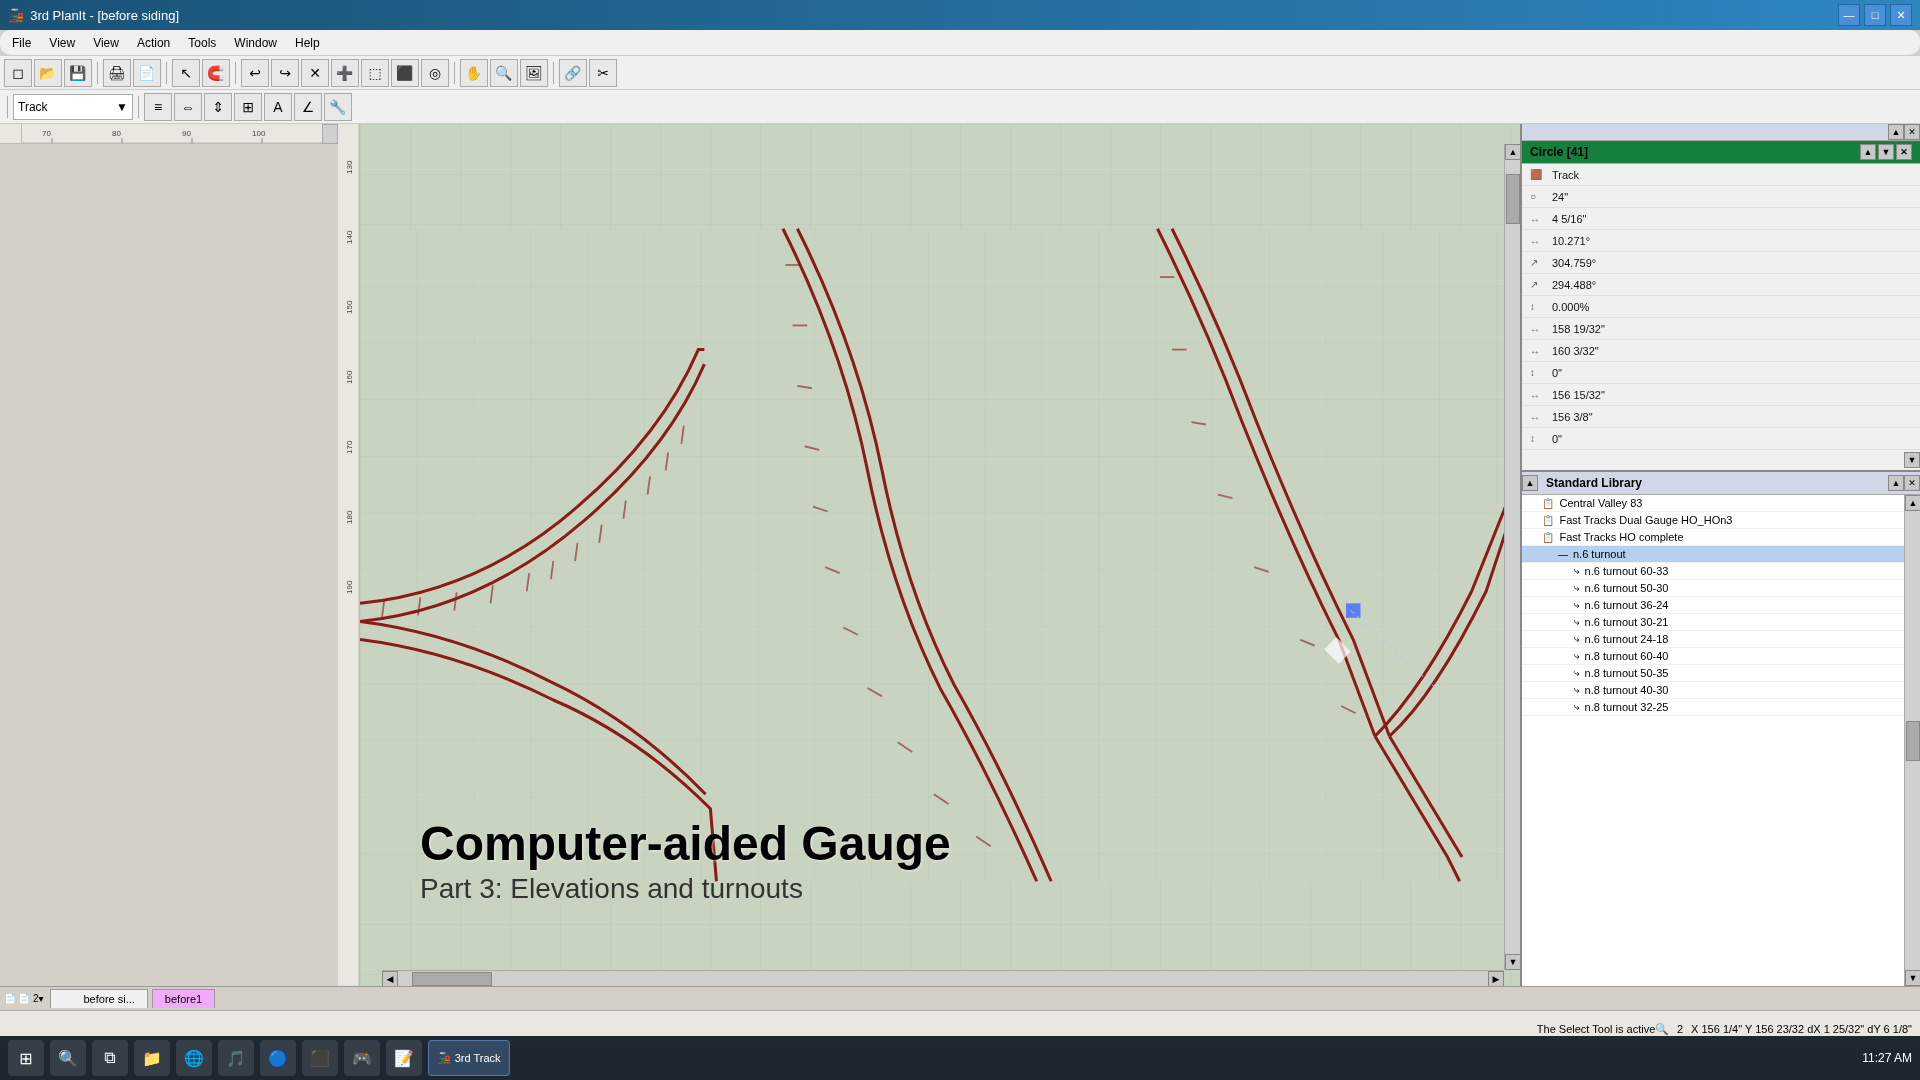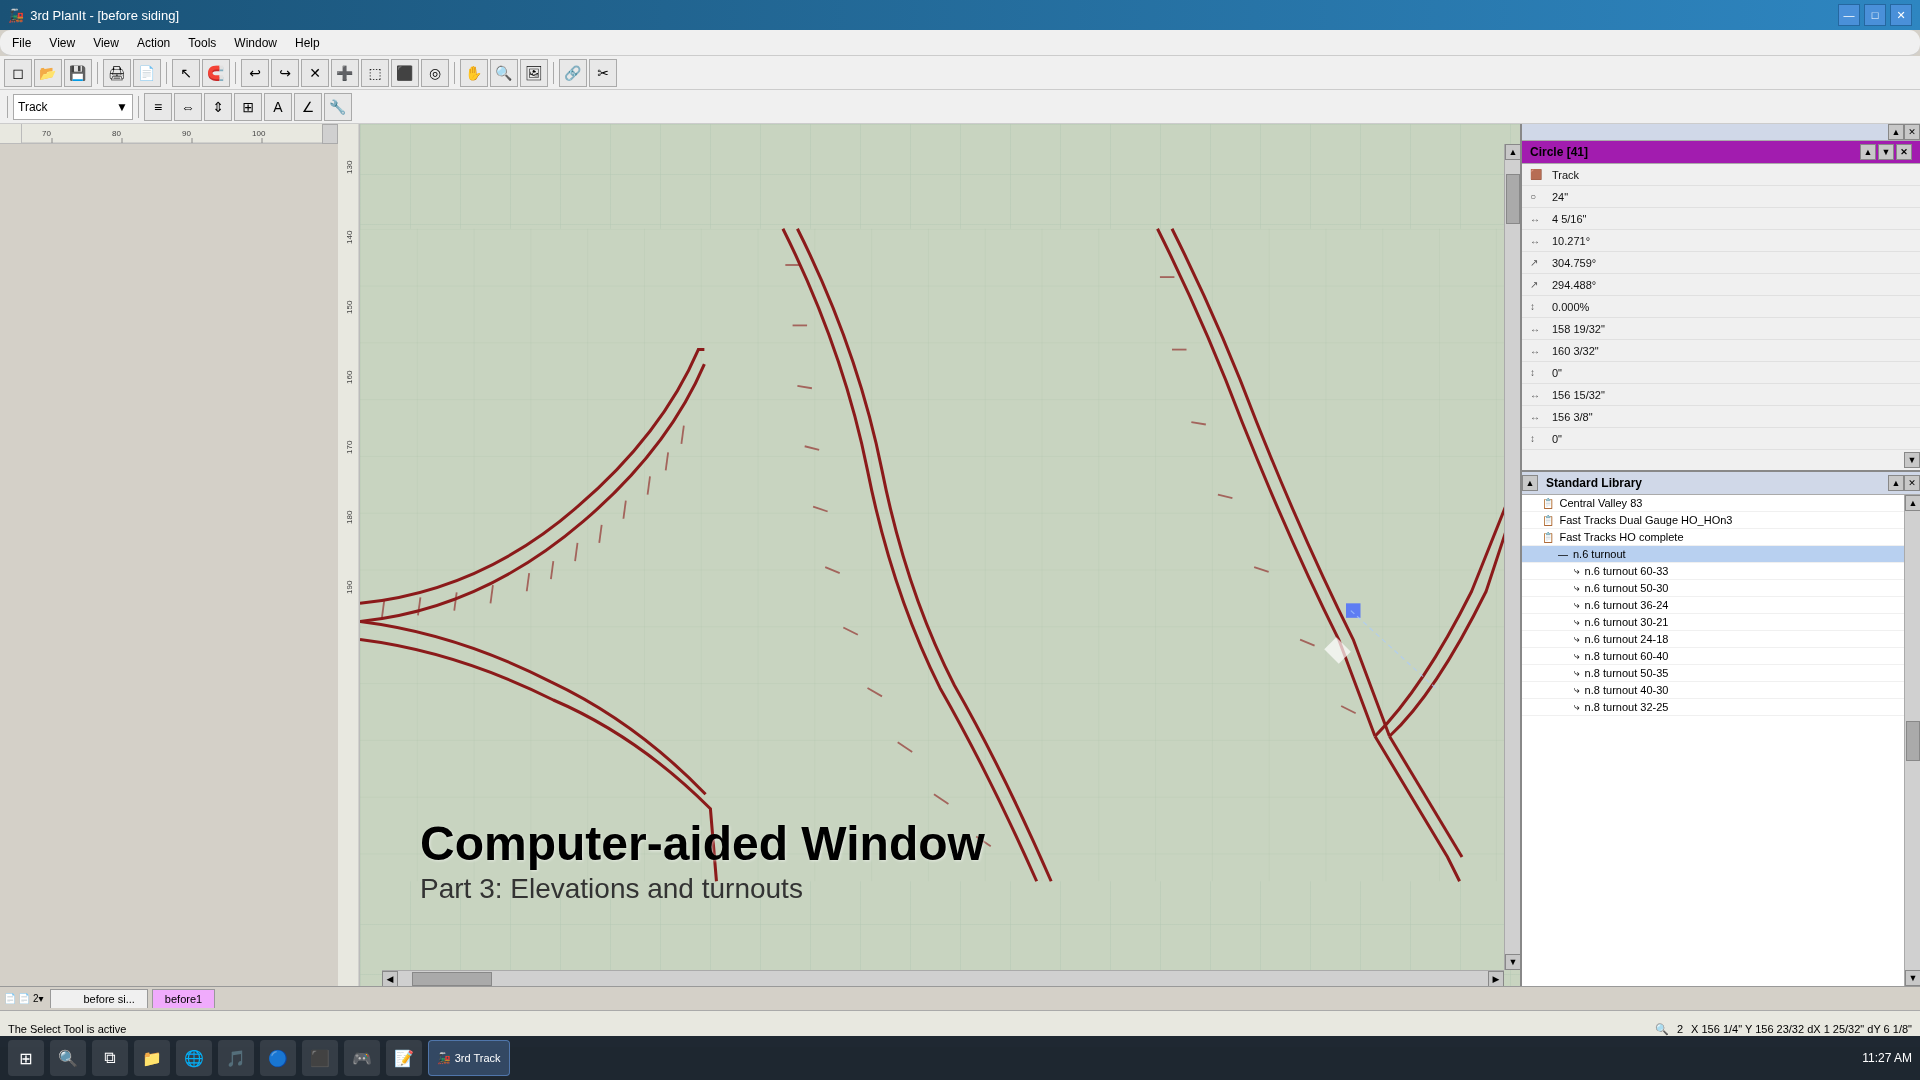--- a/index.html
+++ b/index.html
@@ -121,21 +121,21 @@
       display: flex;
       flex-direction: column;
     }
 
     
     .props-panel {
       flex: 0 0 auto;
       border-bottom: 2px solid #888;
     }
     .props-header {
-      background: #a21caf;
+      background: #15803d;
       padding: 3px 8px;
       font-weight: bold;
       font-size: 12px;
       border-bottom: 1px solid #aaa;
       display: flex;
       justify-content: space-between;
       align-items: center;
     }
     .props-row {
       display: flex;
@@ -203,21 +203,21 @@
 
     
     .status-bar {
       background: #e8e8e0;
       height: 26px;
       display: flex;
       align-items: center;
       padding: 18px 8px;
       border-top: 1px solid #aaa;
       font-size: 11px;
-      justify-content: space-between;
+      justify-content: flex-end;
     }
 
     
     .watermark {
       position: absolute;
       bottom: 80px;
       left: 60px;
       color: black;
       font-weight: bold;
       font-size: 48px;
@@ -526,21 +526,21 @@
           </g>
 
           <rect x="816" y="310" width="12" height="12" fill="#4466ff" opacity="0.8"></rect>
 
           <line x1="820" y1="316" x2="890" y2="380" stroke="#aaccff" stroke-width="1" stroke-dasharray="4,3" opacity="0.7"></line>
 
           <path d="M 798 348 L 808 338 L 820 350 L 810 360 Z" fill="white" opacity="0.7"></path>
         </svg>
 
         <div class="watermark">
-          <div style="text-shadow: 1px 1px 3px rgba(255,255,255,0.5);">Computer-aided Window</div>
+          <div style="text-shadow: 1px 1px 3px rgba(255,255,255,0.5);">Computer-aided Gauge</div>
           <div class="watermark-sub">Part 3: Elevations and turnouts</div>
         </div>
 
         <div class="scroll-right">
           <div class="scroll-arrow" style="position:absolute; top:0; width:16px;">▲</div>
           <div style="position:absolute; top:30px; width:14px; height:50px; background:#aaa; border:1px solid #888; left:1px;"></div>
           <div class="scroll-arrow" style="position:absolute; bottom:0; width:16px;">▼</div>
         </div>
 
         <div class="scroll-bottom">

